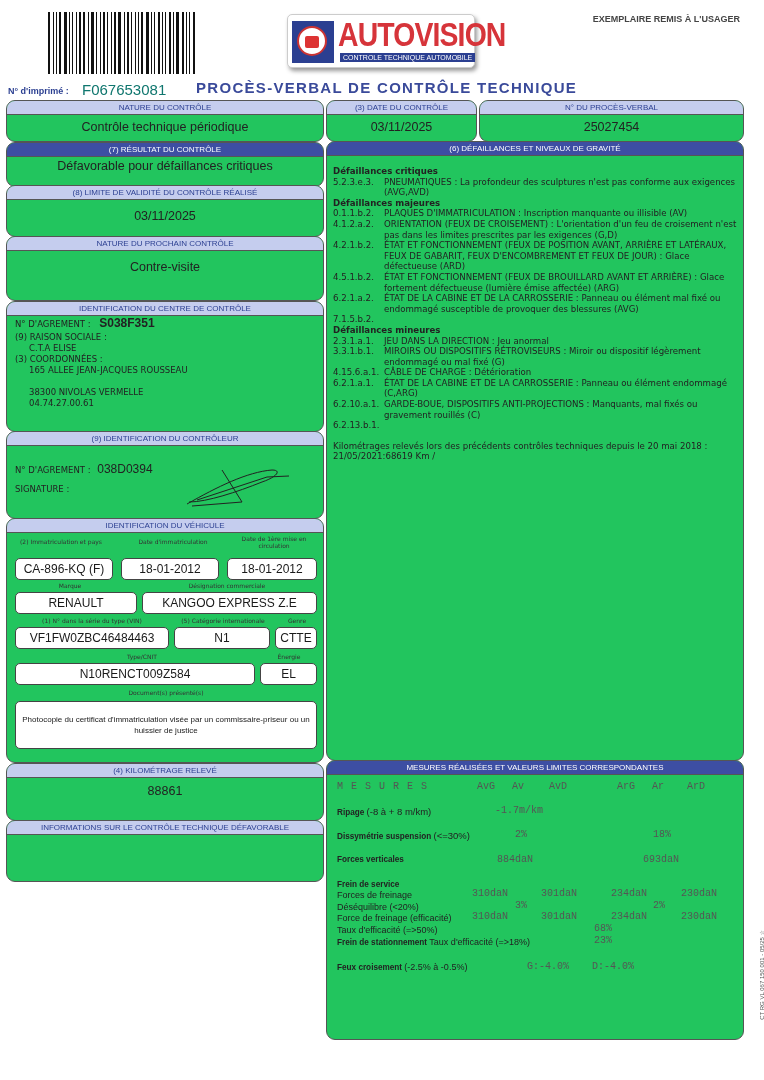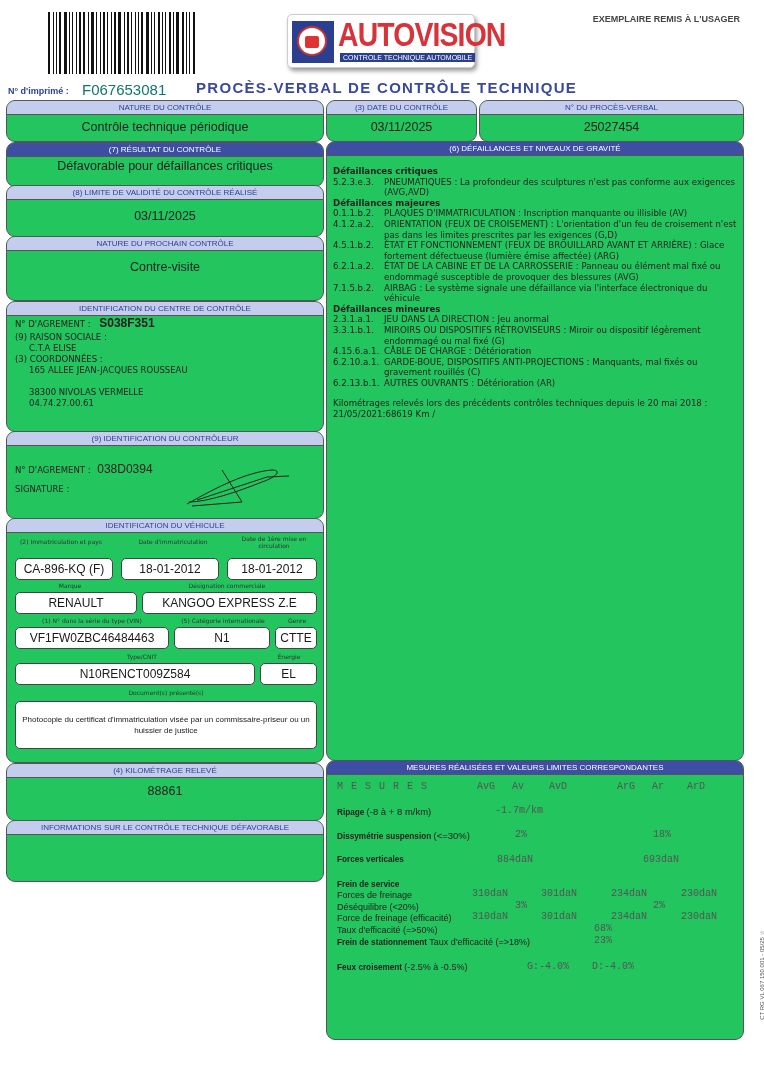--- a/index.html
+++ b/index.html
@@ -192,51 +192,57 @@
       <div class="cat">Défaillances majeures</div>
       <div class="row">
         <span class="code">0.1.1.b.2.</span>
         <span class="txt">PLAQUES D'IMMATRICULATION : Inscription manquante ou illisible (AV)</span>
       </div>
       <div class="row">
         <span class="code">4.1.2.a.2.</span>
         <span class="txt">ORIENTATION (FEUX DE CROISEMENT) : L'orientation d'un feu de croisement n'est pas dans les limites prescrites par les exigences (G,D)</span>
       </div>
       <div class="row">
+        <span class="code">4.2.1.b.2.</span>
+        <span class="txt">ÉTAT ET FONCTIONNEMENT (FEUX DE POSITION AVANT, ARRIÈRE ET LATÉRAUX, FEUX DE GABARIT, FEUX D'ENCOMBREMENT ET FEUX DE JOUR) : Glace défectueuse (ARD)</span>
+      </div>
+      <div class="row">
         <span class="code">4.5.1.b.2.</span>
         <span class="txt">ÉTAT ET FONCTIONNEMENT (FEUX DE BROUILLARD AVANT ET ARRIÈRE) : Glace fortement défectueuse (lumière émise affectée) (ARG)</span>
       </div>
       <div class="row">
         <span class="code">6.2.1.a.2.</span>
         <span class="txt">ÉTAT DE LA CABINE ET DE LA CARROSSERIE : Panneau ou élément mal fixé ou endommagé susceptible de provoquer des blessures (AVG)</span>
       </div>
       <div class="row">
         <span class="code">7.1.5.b.2.</span>
-        <span class="txt">AIRBAG : Le système signale une défaillance via l'interface électronique du véhicule</span>
       </div>
       <div class="cat">Défaillances mineures</div>
       <div class="row">
         <span class="code">2.3.1.a.1.</span>
         <span class="txt">JEU DANS LA DIRECTION : Jeu anormal</span>
       </div>
       <div class="row">
         <span class="code">3.3.1.b.1.</span>
         <span class="txt">MIROIRS OU DISPOSITIFS RÉTROVISEURS : Miroir ou dispositif légèrement endommagé ou mal fixé (G)</span>
       </div>
       <div class="row">
         <span class="code">4.15.6.a.1.</span>
         <span class="txt">CÂBLE DE CHARGE : Détérioration</span>
       </div>
       <div class="row">
+        <span class="code">6.2.1.a.1.</span>
+        <span class="txt">ÉTAT DE LA CABINE ET DE LA CARROSSERIE : Panneau ou élément endommagé (C,ARG)</span>
+      </div>
+      <div class="row">
         <span class="code">6.2.10.a.1.</span>
         <span class="txt">GARDE-BOUE, DISPOSITIFS ANTI-PROJECTIONS : Manquants, mal fixés ou gravement rouillés (C)</span>
       </div>
       <div class="row">
         <span class="code">6.2.13.b.1.</span>
-        <span class="txt">AUTRES OUVRANTS : Détérioration (AR)</span>
       </div>
     </div>
   <div class="defl" style="margin-top:10px;">Kilométrages relevés lors des précédents contrôles techniques depuis le 20 mai 2018 : 21/05/2021:68619 Km /</div>
 </div>
 
 <div class="box" style="left:326px;top:760px;width:418px;height:280px;">
   <div class="hdr dark">MESURES RÉALISÉES ET VALEURS LIMITES CORRESPONDANTES</div>
 
   <div class="mv" style="left:10px;top:20px;letter-spacing:1px;">M E S U R E S</div>
   <div class="mv" style="left:150px;top:20px;">AvG</div>

